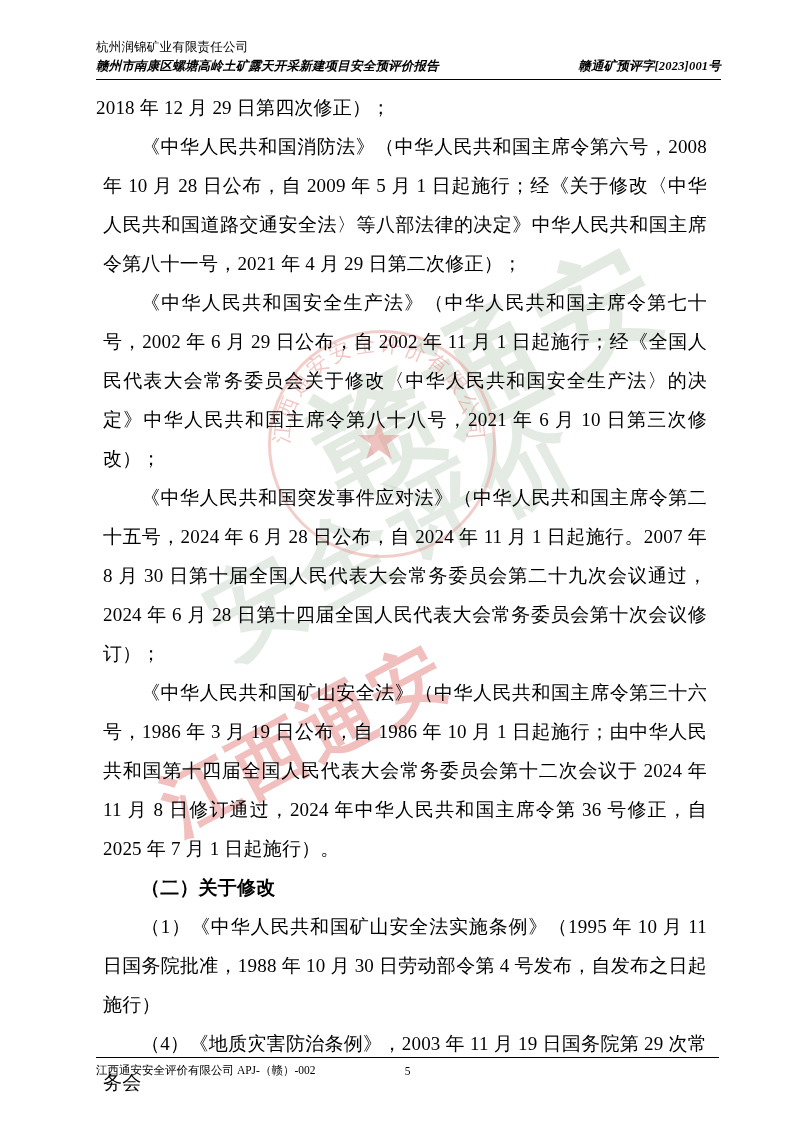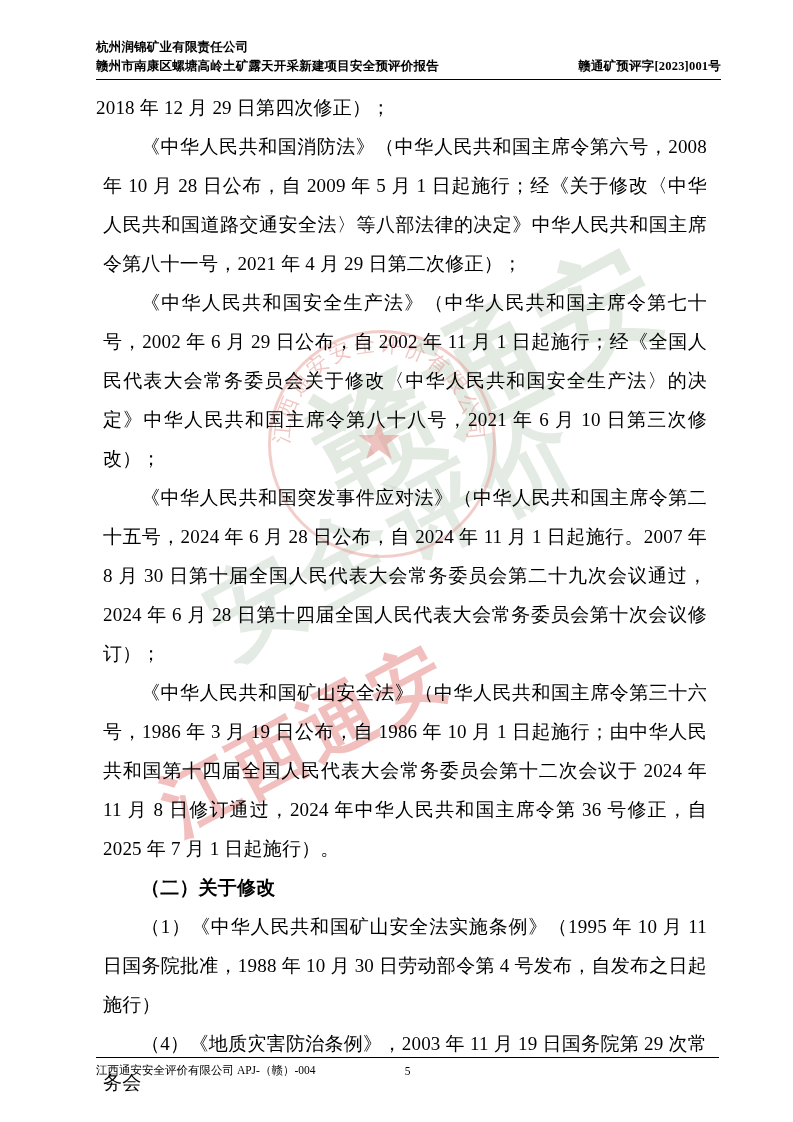--- a/index.html
+++ b/index.html
@@ -28,30 +28,31 @@
   .header {
     position: absolute;
     left: 96px;
     right: 72px;
     top: 38px;
     font-size: 12.5px;
     line-height: 1.55;
     color: #000;
   }
   .header-line1 {
-    font-weight: bold;
+    font-weight: normal;
     letter-spacing: 0.2px;
   }
   .header-line2 {
     display: flex;
     justify-content: space-between;
     align-items: flex-end;
     font-weight: bold;
     letter-spacing: 0.2px;
     padding-bottom: 2px;
+    font-style: italic;
   }
   .header-rule {
     border-bottom: 1.2px solid #000;
     margin-top: 0px;
     width: 100%;
   }
   .header-right {
     white-space: nowrap;
     padding-left: 20px;
   }
@@ -221,18 +222,18 @@
       <p class="indent ">《中华人民共和国突发事件应对法》（中华人民共和国主席令第二十五号，2024 年 6 月 28 日公布，自 2024 年 11 月 1 日起施行。2007 年 8 月 30 日第十届全国人民代表大会常务委员会第二十九次会议通过，2024 年 6 月 28 日第十四届全国人民代表大会常务委员会第十次会议修订）；</p>
       <p class="indent ">《中华人民共和国矿山安全法》（中华人民共和国主席令第三十六号，1986 年 3 月 19 日公布，自 1986 年 10 月 1 日起施行；由中华人民共和国第十四届全国人民代表大会常务委员会第十二次会议于 2024 年 11 月 8 日修订通过，2024 年中华人民共和国主席令第 36 号修正，自 2025 年 7 月 1 日起施行）。</p>
       <p class="indent heading">（二）关于修改</p>
       <p class="indent ">（1）《中华人民共和国矿山安全法实施条例》（1995 年 10 月 11 日国务院批准，1988 年 10 月 30 日劳动部令第 4 号发布，自发布之日起施行）</p>
       <p class="indent ">（4）《地质灾害防治条例》，2003 年 11 月 19 日国务院第 29 次常务会</p>
     </div>
 
   <div class="footer">
     <div class="footer-rule"></div>
     <div class="footer-row">
-      <span class="footer-left">江西通安安全评价有限公司 APJ-（赣）-004</span>
+      <span class="footer-left">江西通安安全评价有限公司 APJ-（赣）-002</span>
       <span class="footer-page">5</span>
     </div>
   </div>
 
 </div>
 
 </body></html>

